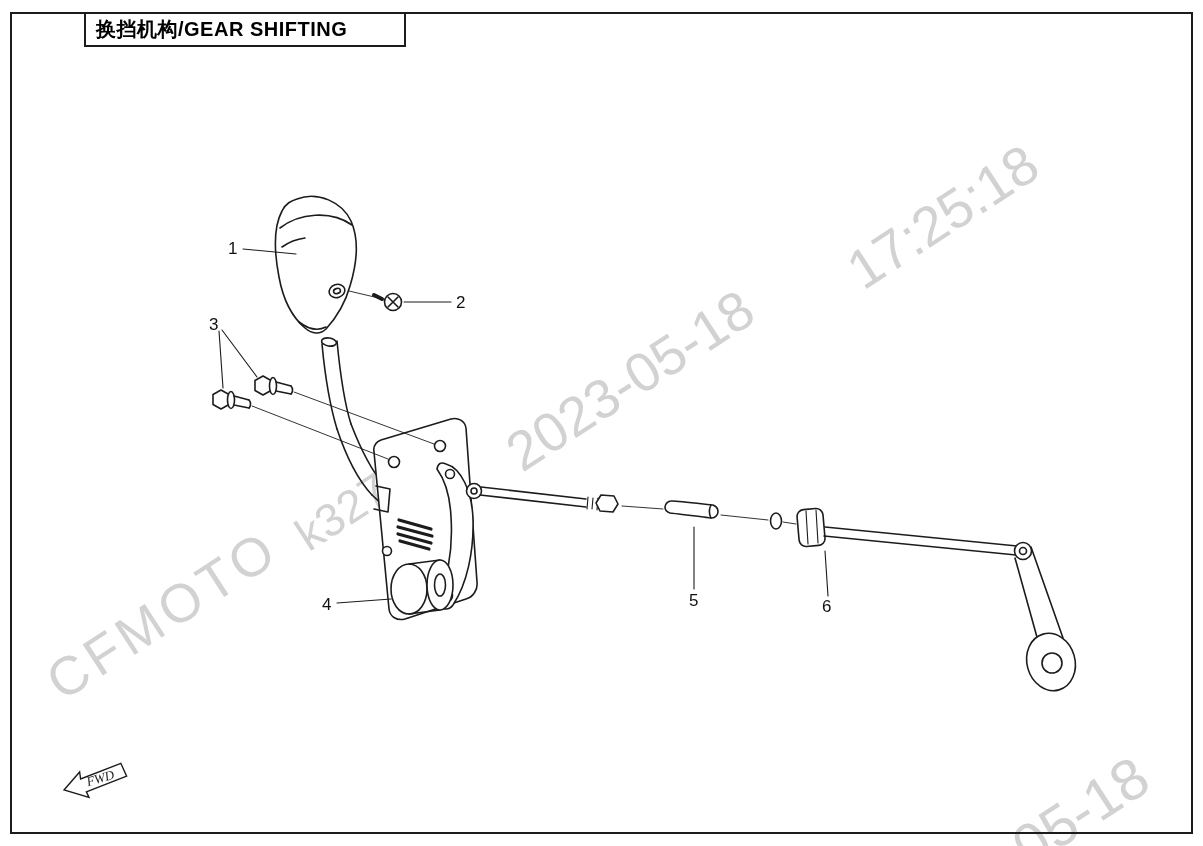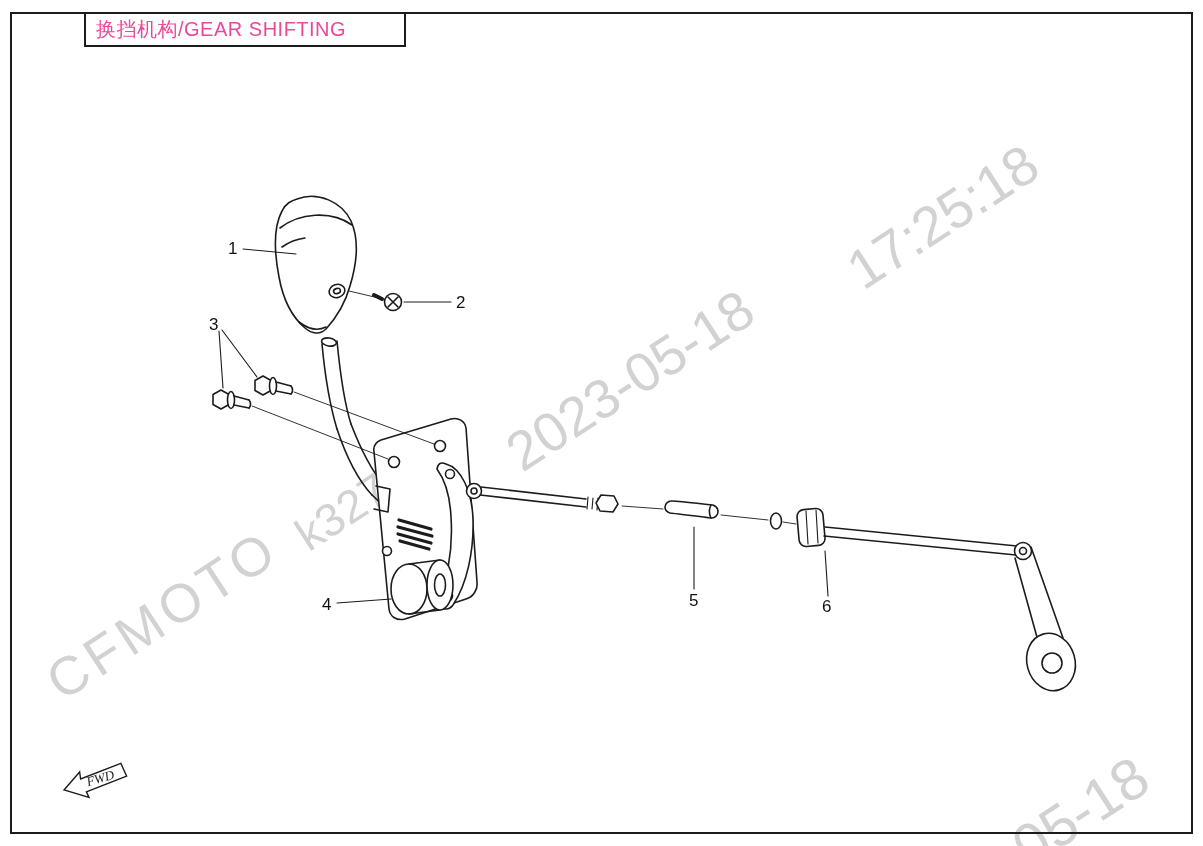--- a/index.html
+++ b/index.html
@@ -11,21 +11,21 @@
   .page-border {
     position:absolute; left:10px; top:12px; right:10px; bottom:12px;
     border:2px solid #1c1c1c; z-index:1; pointer-events:none;
   }
   .title-box {
     position:absolute; left:84px; top:12px; width:322px; height:35px;
     border:2px solid #1c1c1c; background:#ffffff;
     display:flex; align-items:center; padding:0 10px; z-index:3;
   }
   .title-box span {
-    font-size:20px; font-weight:normal; color:#ec4899; letter-spacing:0.5px;
+    font-size:20px; font-weight:bold; color:#000000; letter-spacing:0.5px;
     white-space:nowrap;
   }
   .watermark {
     position:absolute; color:#d2d2d2; white-space:nowrap;
     transform-origin:0 50%; transform:rotate(-33deg);
     z-index:0; font-weight:400; user-select:none;
   }
   .wm-brand  { left:52px;   top:655px; font-size:54px; letter-spacing:5px; }
   .wm-code   { left:300px;  top:512px; font-size:46px; }
   .wm-date   { left:512px;  top:425px; font-size:55px; }

